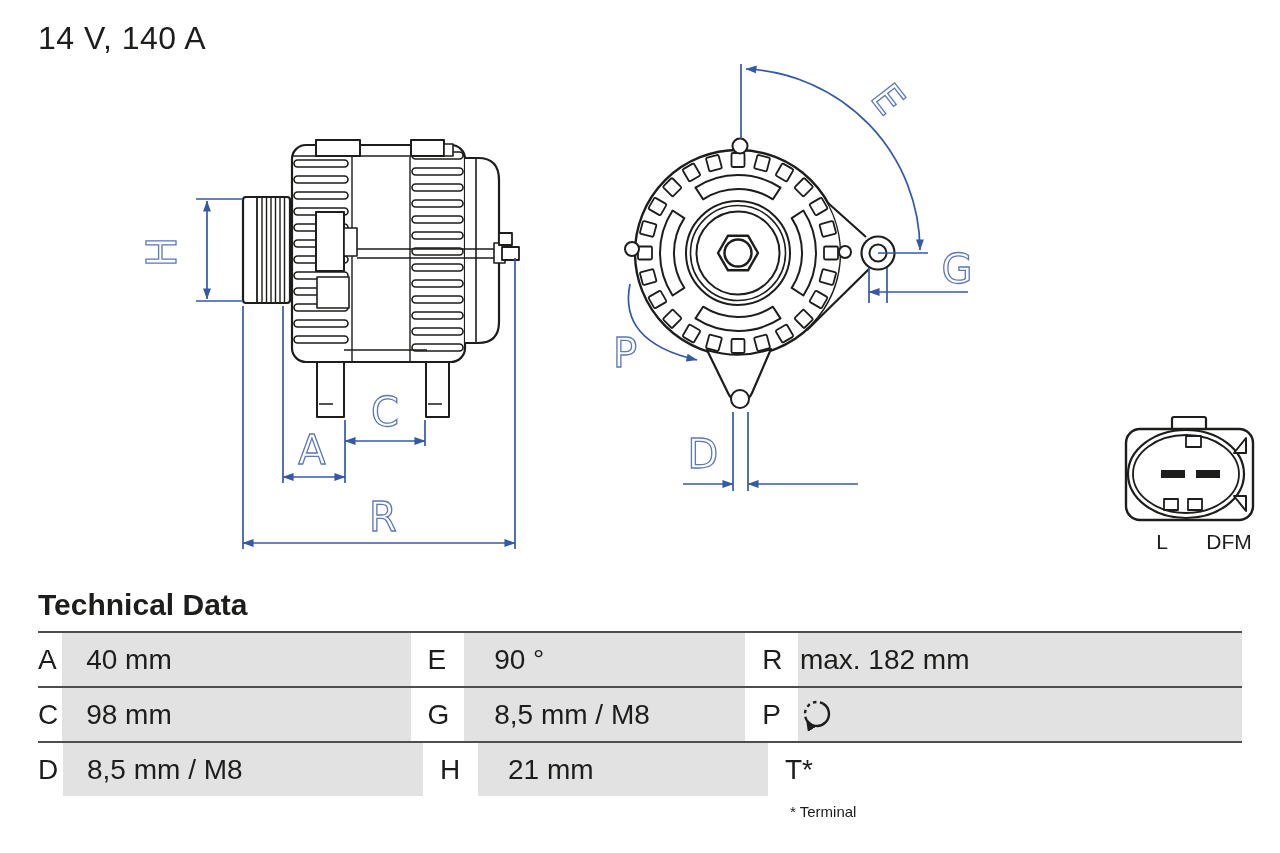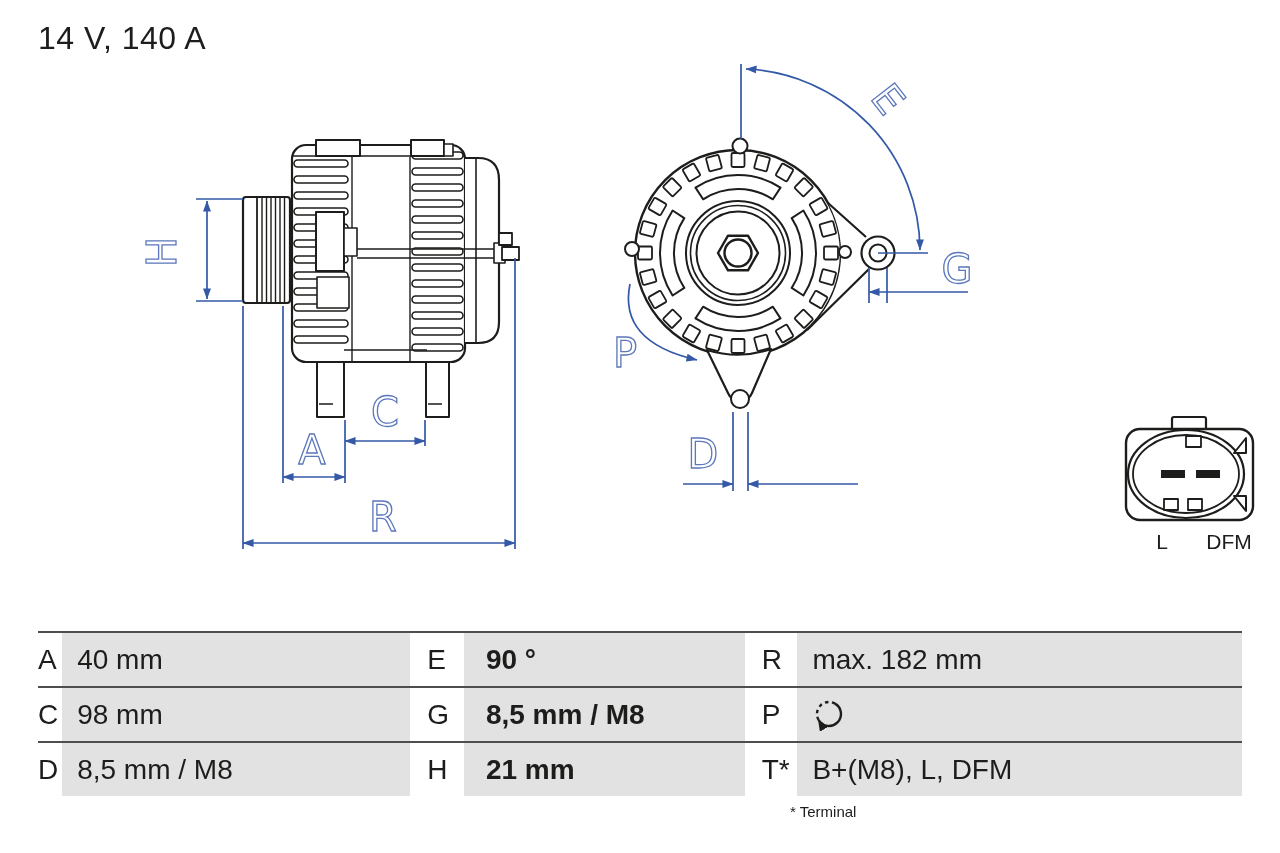--- a/index.html
+++ b/index.html
@@ -6,25 +6,25 @@
   .page{position:relative;width:1280px;height:853px;background:#ffffff;overflow:hidden;
         font-family:"Liberation Sans", sans-serif;color:#1d1d1b;}
   .title{position:absolute;left:38px;top:20px;font-size:32px;font-weight:500;letter-spacing:.5px;}
   .drawing-svg{position:absolute;left:0;top:0;}
   .tech-head{position:absolute;left:38px;top:588px;font-size:30px;font-weight:700;}
   .tech-table{position:absolute;left:38px;top:631px;width:1204px;font-size:28px;}
   .trow{display:flex;height:55px;line-height:53px;border-top:2px solid #4e4e4e;box-sizing:border-box;}
   .trow:last-child{border-bottom:2px solid #4e4e4e;}
   .cell{box-sizing:border-box;white-space:nowrap;overflow:visible;}
   .k1{width:25px;}
-  .v1{width:360px;background:#e2e2e2;padding-left:15px;}
+  .v1{width:360px;background:#e2e2e2;padding-left:24px;}
   .k2{width:55px;padding-left:17px;}
-  .v2{width:290px;background:#e2e2e2;padding-left:22px;font-weight:bold;}
+  .v2{width:290px;background:#e2e2e2;padding-left:30px;}
   .k3{width:54px;padding-left:17px;}
-  .v3{width:460px;background:#e2e2e2;padding-left:15px;}
+  .v3{width:460px;background:#e2e2e2;padding-left:2px;}
   .footnote{position:absolute;left:752px;top:172px;font-size:15px;}
   .rot-icon{vertical-align:middle;margin-top:-6px;}
   .dimlab{font-family:"DejaVu Sans", sans-serif;font-size:40px;fill:none;
           stroke:#5c77bb;stroke-width:1.3px;}
 </style>
 </head>
 <body>
 
 <div class="page">
 
@@ -216,20 +216,21 @@
       <rect x="1186" y="436" width="15" height="11" fill="#ffffff" stroke-width="1.8"></rect>
       <rect x="1164" y="499" width="14" height="11" fill="#ffffff" stroke-width="1.8"></rect>
       <rect x="1188" y="499" width="14" height="11" fill="#ffffff" stroke-width="1.8"></rect>
       <rect x="1161" y="470" width="24" height="8" fill="#1d1d1b" stroke="none"></rect>
       <rect x="1196" y="470" width="24" height="8" fill="#1d1d1b" stroke="none"></rect>
       <text x="1162" y="549" text-anchor="middle" stroke="none" fill="#1d1d1b" font-family="Liberation Sans, sans-serif" font-size="21">L</text>
       <text x="1229" y="549" text-anchor="middle" stroke="none" fill="#1d1d1b" font-family="Liberation Sans, sans-serif" font-size="21" font-weight="500">DFM</text>
     </g>
   </svg>
 
+  <div class="tech-head">Technical Data</div>
 
   <div class="tech-table">
     <div class="trow">
       <div class="cell k1">A</div>
       <div class="cell v1">40 mm</div>
       <div class="cell k2">E</div>
       <div class="cell v2">90 °</div>
       <div class="cell k3">R</div>
       <div class="cell v3">max. 182 mm</div>
     </div>
@@ -250,18 +251,17 @@
           <path d="M23,6.6 A12,12 0 1 1 6.6,23" fill="none" stroke="#1d1d1b" stroke-width="2.4" marker-end="url(#mC)"></path>
         </svg>
       </div>
     </div>
     <div class="trow">
       <div class="cell k1">D</div>
       <div class="cell v1">8,5 mm / M8</div>
       <div class="cell k2">H</div>
       <div class="cell v2">21 mm</div>
       <div class="cell k3">T*</div>
-      <div class="cell v3">B+(M8), L, DFM</div>
     </div>
     <div class="footnote">* Terminal</div>
   </div>
 
 </div>
 
 </body></html>

